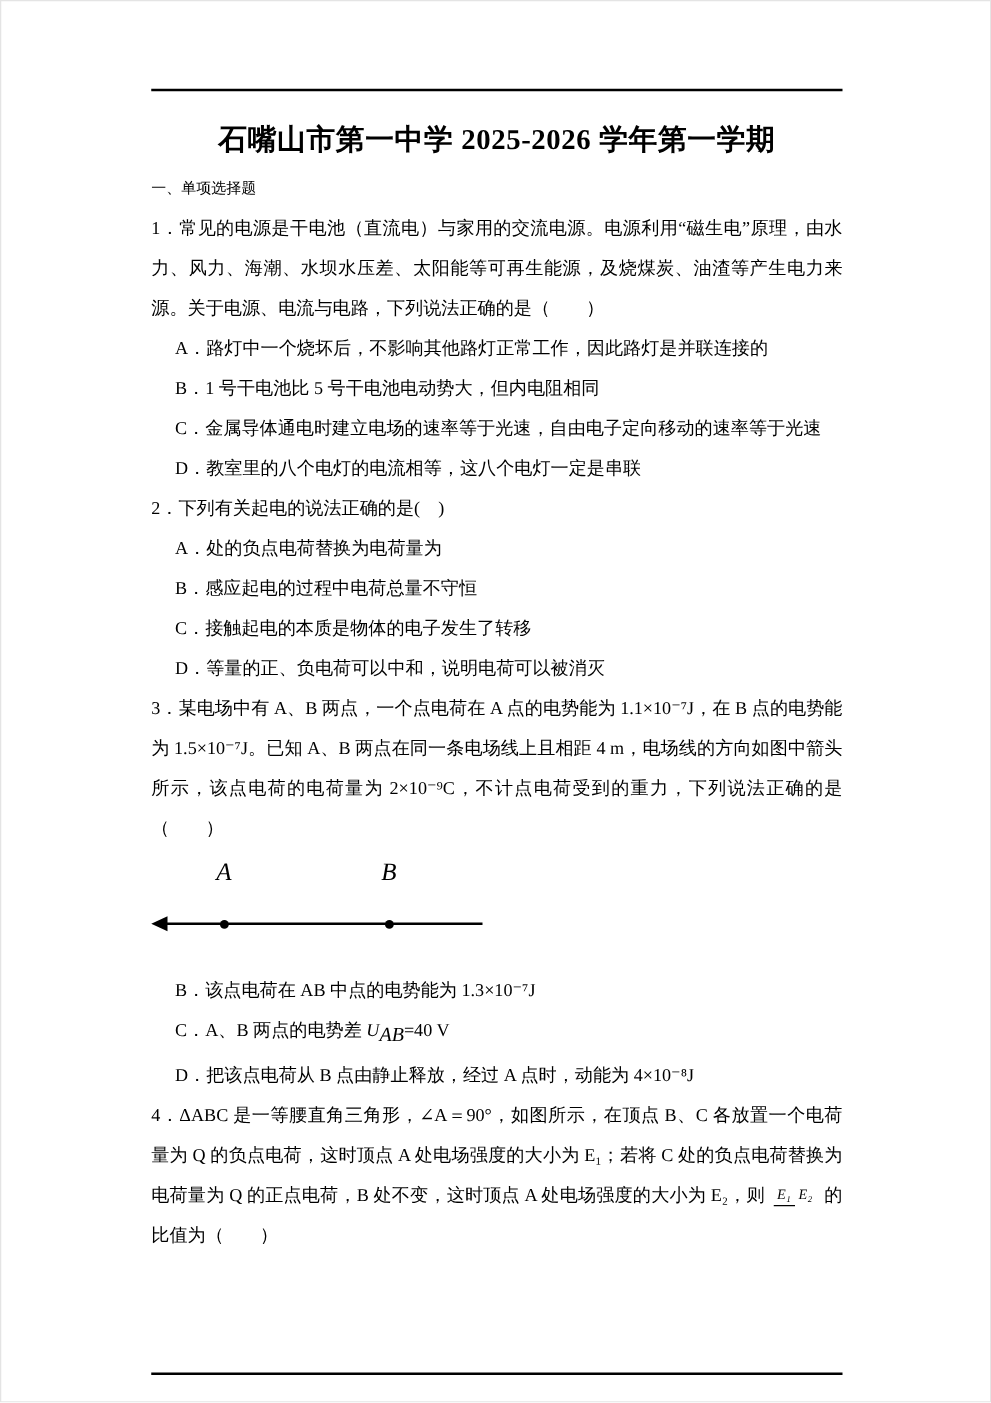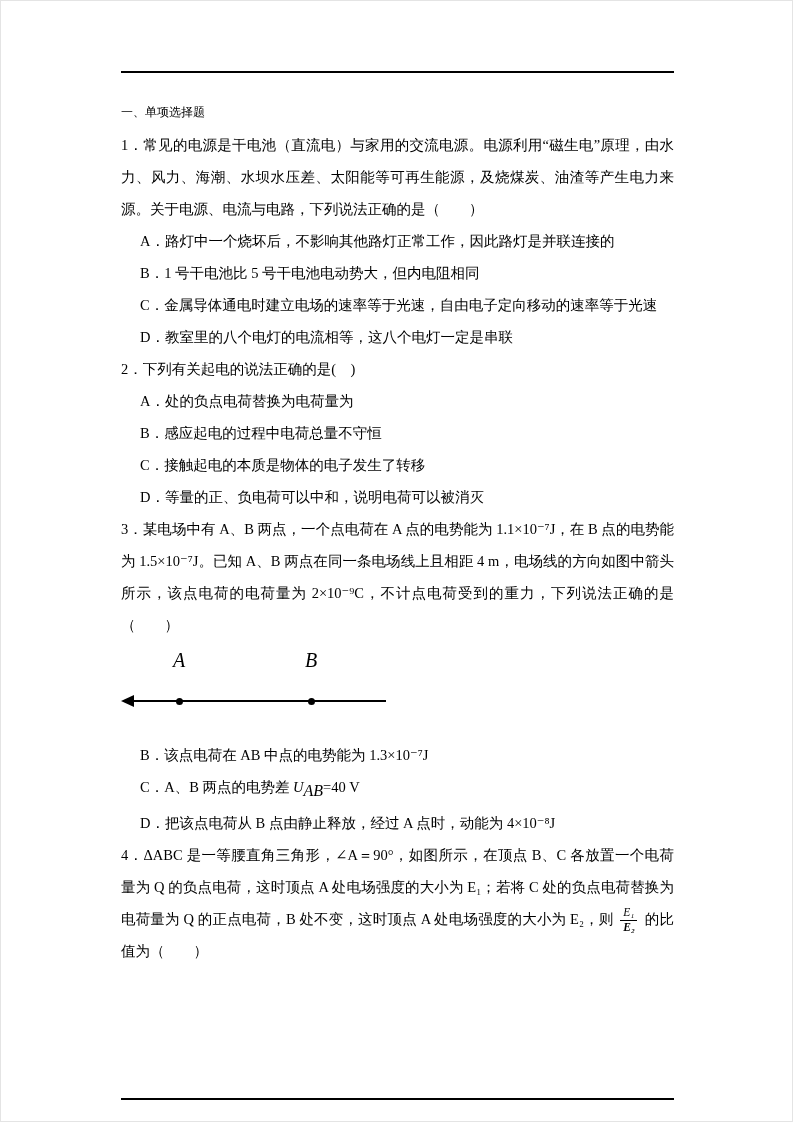--- a/index.html
+++ b/index.html
@@ -14,26 +14,26 @@
   .rule-top { top:70px; }
   .rule-bottom { top:1097px; }
   .content { position:absolute; left:120px; top:92px; width:553px; }
   .title { font-size:23px; font-weight:700; text-align:center; line-height:38px; letter-spacing:0.5px; }
   .section { font-size:12px; line-height:34px; margin-top:2px; }
   .stem { font-size:14.5px; line-height:32px; text-align:justify; }
   .opt  { font-size:14.5px; line-height:32px; text-align:justify; padding-left:19px; }
   .ivar { font-style:italic; }
   sub.vsub { font-size:16px; font-style:italic; }
   .frac {
-    display:inline-flex; flex-direction:column; align-items:flex-start;
+    display:inline-flex; flex-direction:row; align-items:flex-start;
     vertical-align:middle; font-size:11.5px; line-height:1.2; margin:0 3px;
     font-style:italic;
   }
   .frac-top { border-bottom:1px solid #000; padding:0 3px; }
-  .frac-bottom { padding:0 3px;font-weight:bold; }
+  .frac-bottom { padding:0 3px; }
   
   .figure { position:relative; width:300px; height:88px; margin:4px 0 6px 0; }
   .fig-label { position:absolute; top:4px; font-size:20px; font-style:italic; font-family:"Liberation Serif","DejaVu Serif",serif; }
   .fig-label-a { left:52px; }
   .fig-label-b { left:184px; }
   .fig-line { position:absolute; left:3px; top:55px; width:262px; height:2px; background:#000; }
   .fig-arrow {
     position:absolute; left:0; top:50px; width:0; height:0;
     border-top:6px solid transparent; border-bottom:6px solid transparent;
     border-right:13px solid #000;
@@ -44,20 +44,21 @@
 </style>
 </head>
 <body>
 
 <div class="page">
 
   <div class="rule rule-top"></div>
 
   <div class="content">
 
+    <h1 class="title">石嘴山市第一中学 2025-2026 学年第一学期</h1>
 
     <div class="section">一、单项选择题</div>
 
     <p class="stem">1．常见的电源是干电池（直流电）与家用的交流电源。电源利用“磁生电”原理，由水力、风力、海潮、水坝水压差、太阳能等可再生能源，及烧煤炭、油渣等产生电力来源。关于电源、电流与电路，下列说法正确的是（　　）</p>
     <p class="opt">A．路灯中一个烧坏后，不影响其他路灯正常工作，因此路灯是并联连接的</p>
     <p class="opt">B．1 号干电池比 5 号干电池电动势大，但内电阻相同</p>
     <p class="opt">C．金属导体通电时建立电场的速率等于光速，自由电子定向移动的速率等于光速</p>
     <p class="opt">D．教室里的八个电灯的电流相等，这八个电灯一定是串联</p>
 
     <p class="stem">2．下列有关起电的说法正确的是(　)</p>

